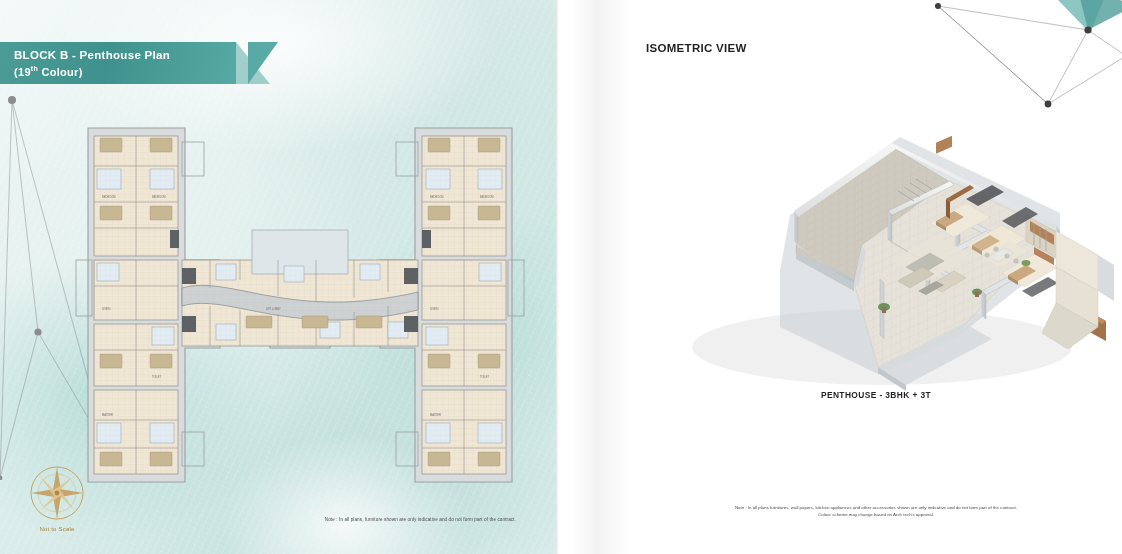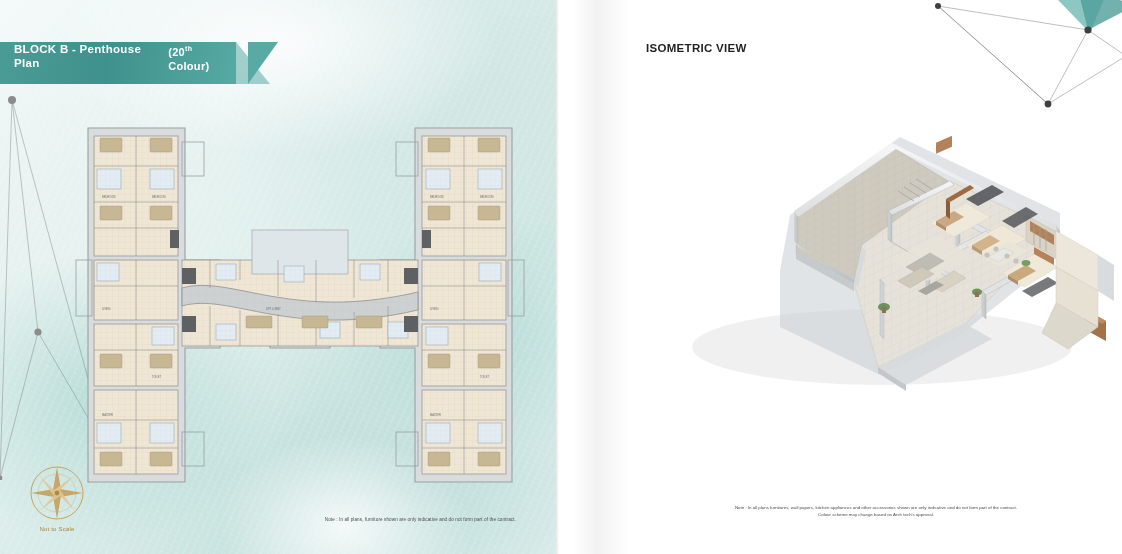--- a/index.html
+++ b/index.html
@@ -43,21 +43,21 @@
     pointer-events: none;
   }
   
   .constellation { position: absolute; left: -10px; top: 60px; width: 130px; height: 420px; }
 
   
   .title-banner {
     position: absolute; left: 0; top: 42px;
     width: 236px; height: 42px;
     background: linear-gradient(100deg, #4b9c96 0%, #3f918d 45%, #57aaa3 100%);
-    display: flex; flex-direction: row; justify-content: center;
+    display: flex; flex-direction: column; justify-content: center;
     padding-left: 14px;
     color: #ffffff;
     z-index: 5;
   }
   .title-banner .t1 { font-size: 11.5px; font-weight: bold; letter-spacing: 0.3px; line-height: 14px; }
   .title-banner .t2 { font-size: 11px; font-weight: bold; letter-spacing: 0.3px; line-height: 14px; }
   .title-banner .t2 sup { font-size: 7px; vertical-align: super; }
   .banner-tail {
     position: absolute; left: 248px; top: 42px;
     width: 0; height: 0;
@@ -144,21 +144,21 @@
       </g>
       <circle cx="22" cy="40" r="4" fill="#8c8c8c"></circle>
       <circle cx="48" cy="272" r="3.6" fill="#8c8c8c"></circle>
       <circle cx="10" cy="418" r="2.4" fill="#8c8c8c"></circle>
     </svg>
 
     <div class="banner-tail2"></div>
     <div class="banner-tail"></div>
     <div class="title-banner">
       <div class="t1">BLOCK B - Penthouse Plan</div>
-      <div class="t2"><span>(20</span><sup>th</sup><span> Colour)</span></div>
+      <div class="t2"><span>(19</span><sup>th</sup><span> Colour)</span></div>
     </div>
 
     <div class="plan-wrap">
       <svg viewBox="0 0 460 390" width="460" height="390">
         <defs>
           <pattern id="tile" width="6" height="6" patternUnits="userSpaceOnUse">
             <rect width="6" height="6" fill="#efe6d6"></rect>
             <path d="M6 0 L0 0 0 6" stroke="#e0d2bb" stroke-width="0.4" fill="none"></path>
           </pattern>
           <pattern id="tile2" width="5" height="5" patternUnits="userSpaceOnUse">
@@ -470,20 +470,21 @@
           <ellipse cx="396" cy="168" rx="4.4" ry="3" fill="#6b9455" opacity="0.9"></ellipse>
         </g>
 
         <g stroke="#9aa0a4" stroke-width="0.7">
           <path d="M268,96 L284,106 M274,92 L290,102 M280,88 L296,98 M286,84 L302,94"></path>
           <path d="M404,128 L404,150 M410,131 L410,153 M416,134 L416,156"></path>
         </g>
       </svg>
     </div>
 
+    <div class="iso-caption">PENTHOUSE - 3BHK + 3T</div>
 
     <div class="note-right">
       <div>Note : In all plans furnitures, wall papers, kitchen appliances and other accessories shown are only indicative and do not form part of the contract.</div>
       <div>Colour scheme may change based on Arch tech's approval.</div>
     </div>
   </div>
 
 </div>
 
 </body></html>

